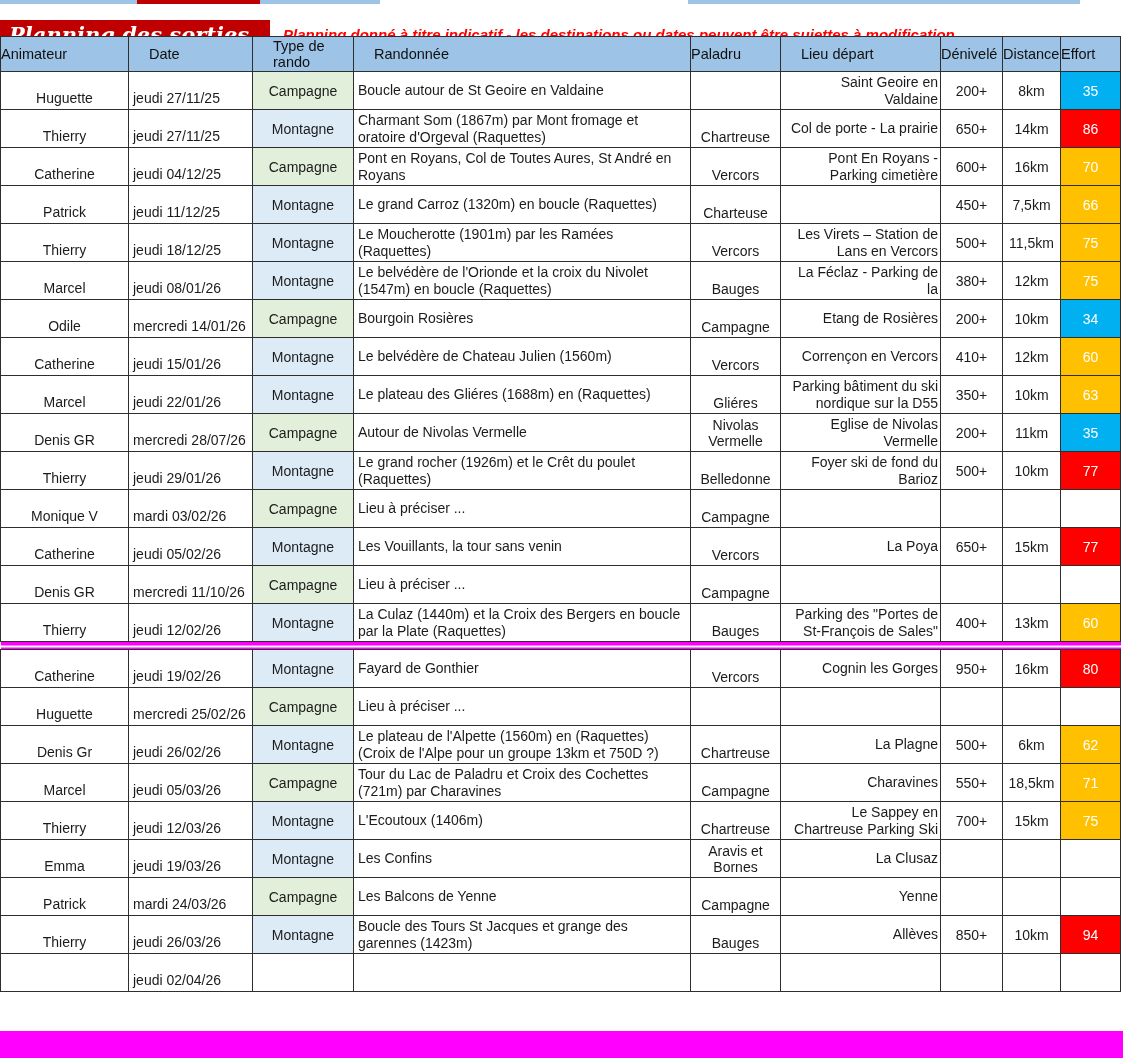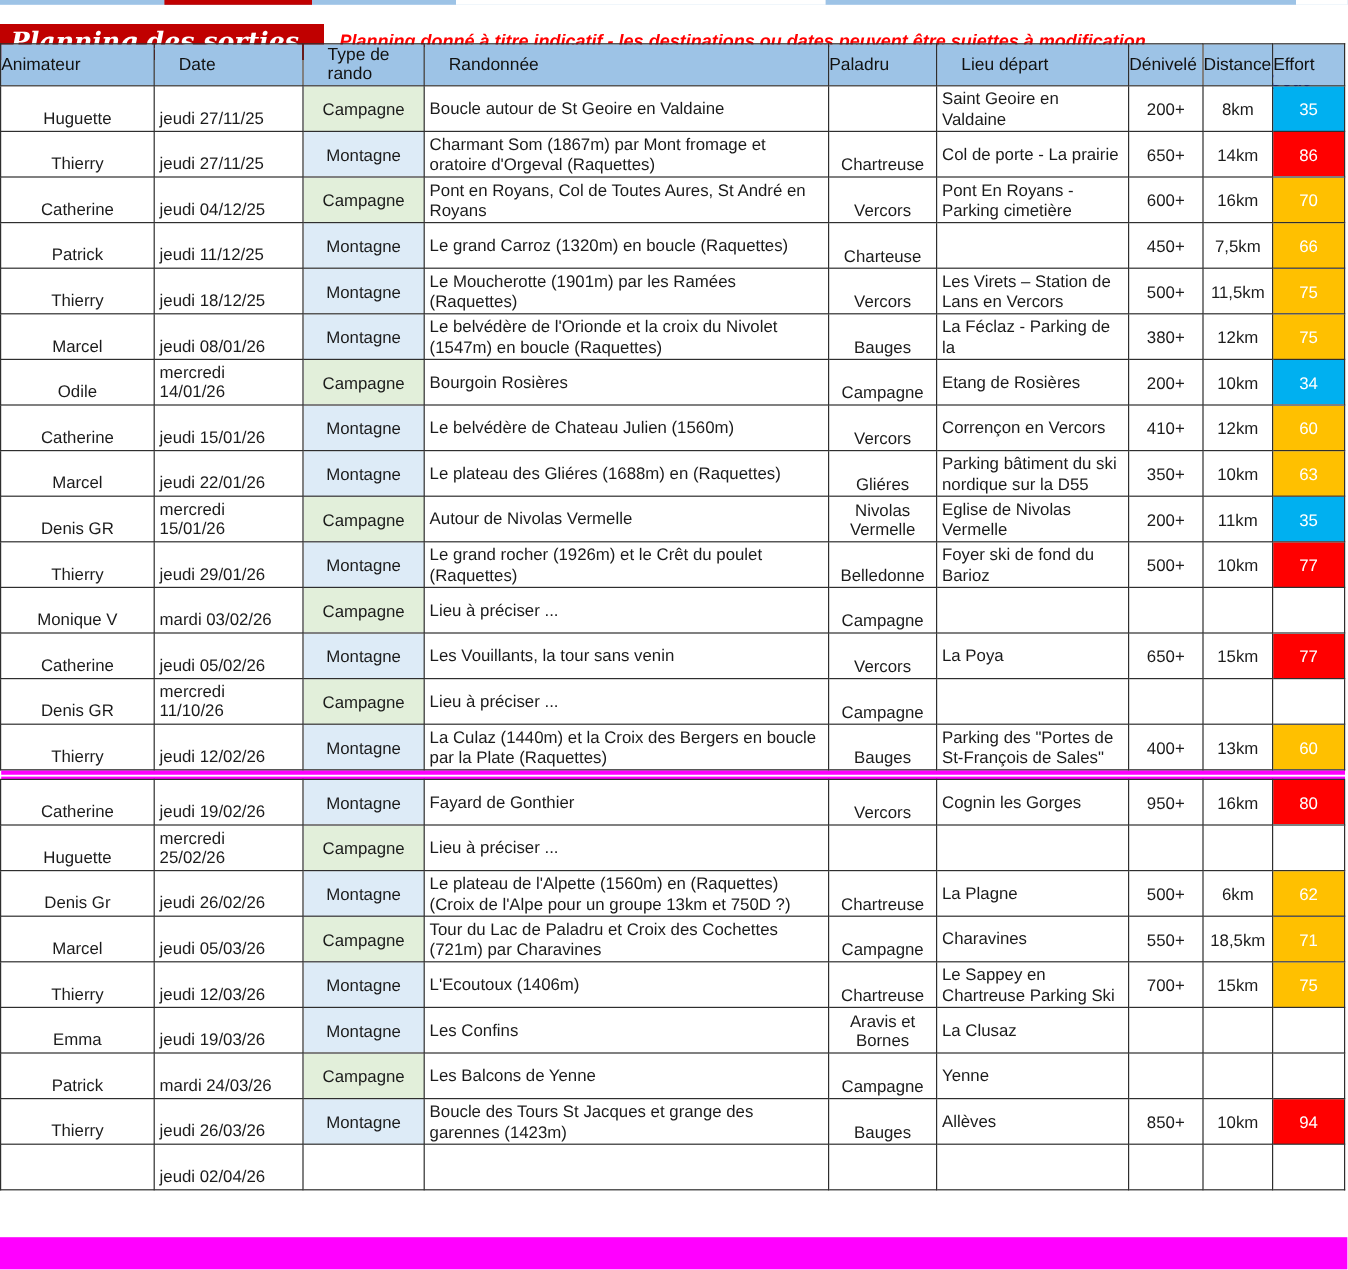--- a/index.html
+++ b/index.html
@@ -43,25 +43,25 @@
   th, td { border: 1px solid #2e2e2e; overflow: hidden; font-size: 14px; }
   thead th {
     background: var(--header-bg, #9DC3E6); height: 34px;
     font-weight: normal; font-size: 14.5px; color: #111;
   }
   th.h-left { text-align: left; padding-left: 20px; }
   th.h-center { text-align: left; padding: 0; }
   tbody td { height: 38px; background: #fff; }
 
   td.c0 { text-align: center; vertical-align: bottom; padding-bottom: 3px; }
-  td.c1 { text-align: left; vertical-align: bottom; padding: 0 16px 3px 4px; }
+  td.c1 { text-align: left; vertical-align: bottom; padding: 0 0 3px 4px; }
   td.c2 { text-align: center; vertical-align: middle; }
   td.c3 { text-align: left; vertical-align: middle; padding: 1px 2px 1px 4px; line-height: 17px; }
   td.c4 { text-align: center; vertical-align: bottom; padding-bottom: 2px; line-height: 16px; }
-  td.c5 { text-align: left; vertical-align: middle; padding: 1px 2px 1px 4px; line-height: 17px; }
+  td.c5 { text-align: right; vertical-align: middle; padding: 1px 2px 1px 4px; line-height: 17px; }
   td.c6 { text-align: center; vertical-align: middle; }
   td.c7 { text-align: center; vertical-align: middle; }
   td.c8 { text-align: center; vertical-align: middle; }
 
   td.type-montagne { background: var(--montagne-bg, #DDEBF7); }
   td.type-campagne { background: var(--campagne-bg, #E2EFDA); }
   td.eff-blue   { background: var(--effort-blue, #00B0F0); color: #fff; }
   td.eff-orange { background: var(--effort-orange, #FFC000); color: #fff; }
   td.eff-red    { background: var(--effort-red, #FF0000); color: #fff; }
 
@@ -215,21 +215,21 @@
     <td class="c2 type-montagne">Montagne</td>
     <td class="c3">Le plateau des Gliéres (1688m) en (Raquettes)</td>
     <td class="c4">Gliéres</td>
     <td class="c5">Parking bâtiment du ski nordique sur la D55</td>
     <td class="c6">350+</td>
     <td class="c7">10km</td>
     <td class="c8 eff-orange">63</td>
   </tr>
         <tr>
     <td class="c0">Denis GR</td>
-    <td class="c1">mercredi 15/01/26</td>
+    <td class="c1">mercredi 28/07/26</td>
     <td class="c2 type-campagne">Campagne</td>
     <td class="c3">Autour de Nivolas Vermelle</td>
     <td class="c4">Nivolas Vermelle</td>
     <td class="c5">Eglise de Nivolas Vermelle</td>
     <td class="c6">200+</td>
     <td class="c7">11km</td>
     <td class="c8 eff-blue">35</td>
   </tr>
         <tr>
     <td class="c0">Thierry</td>

